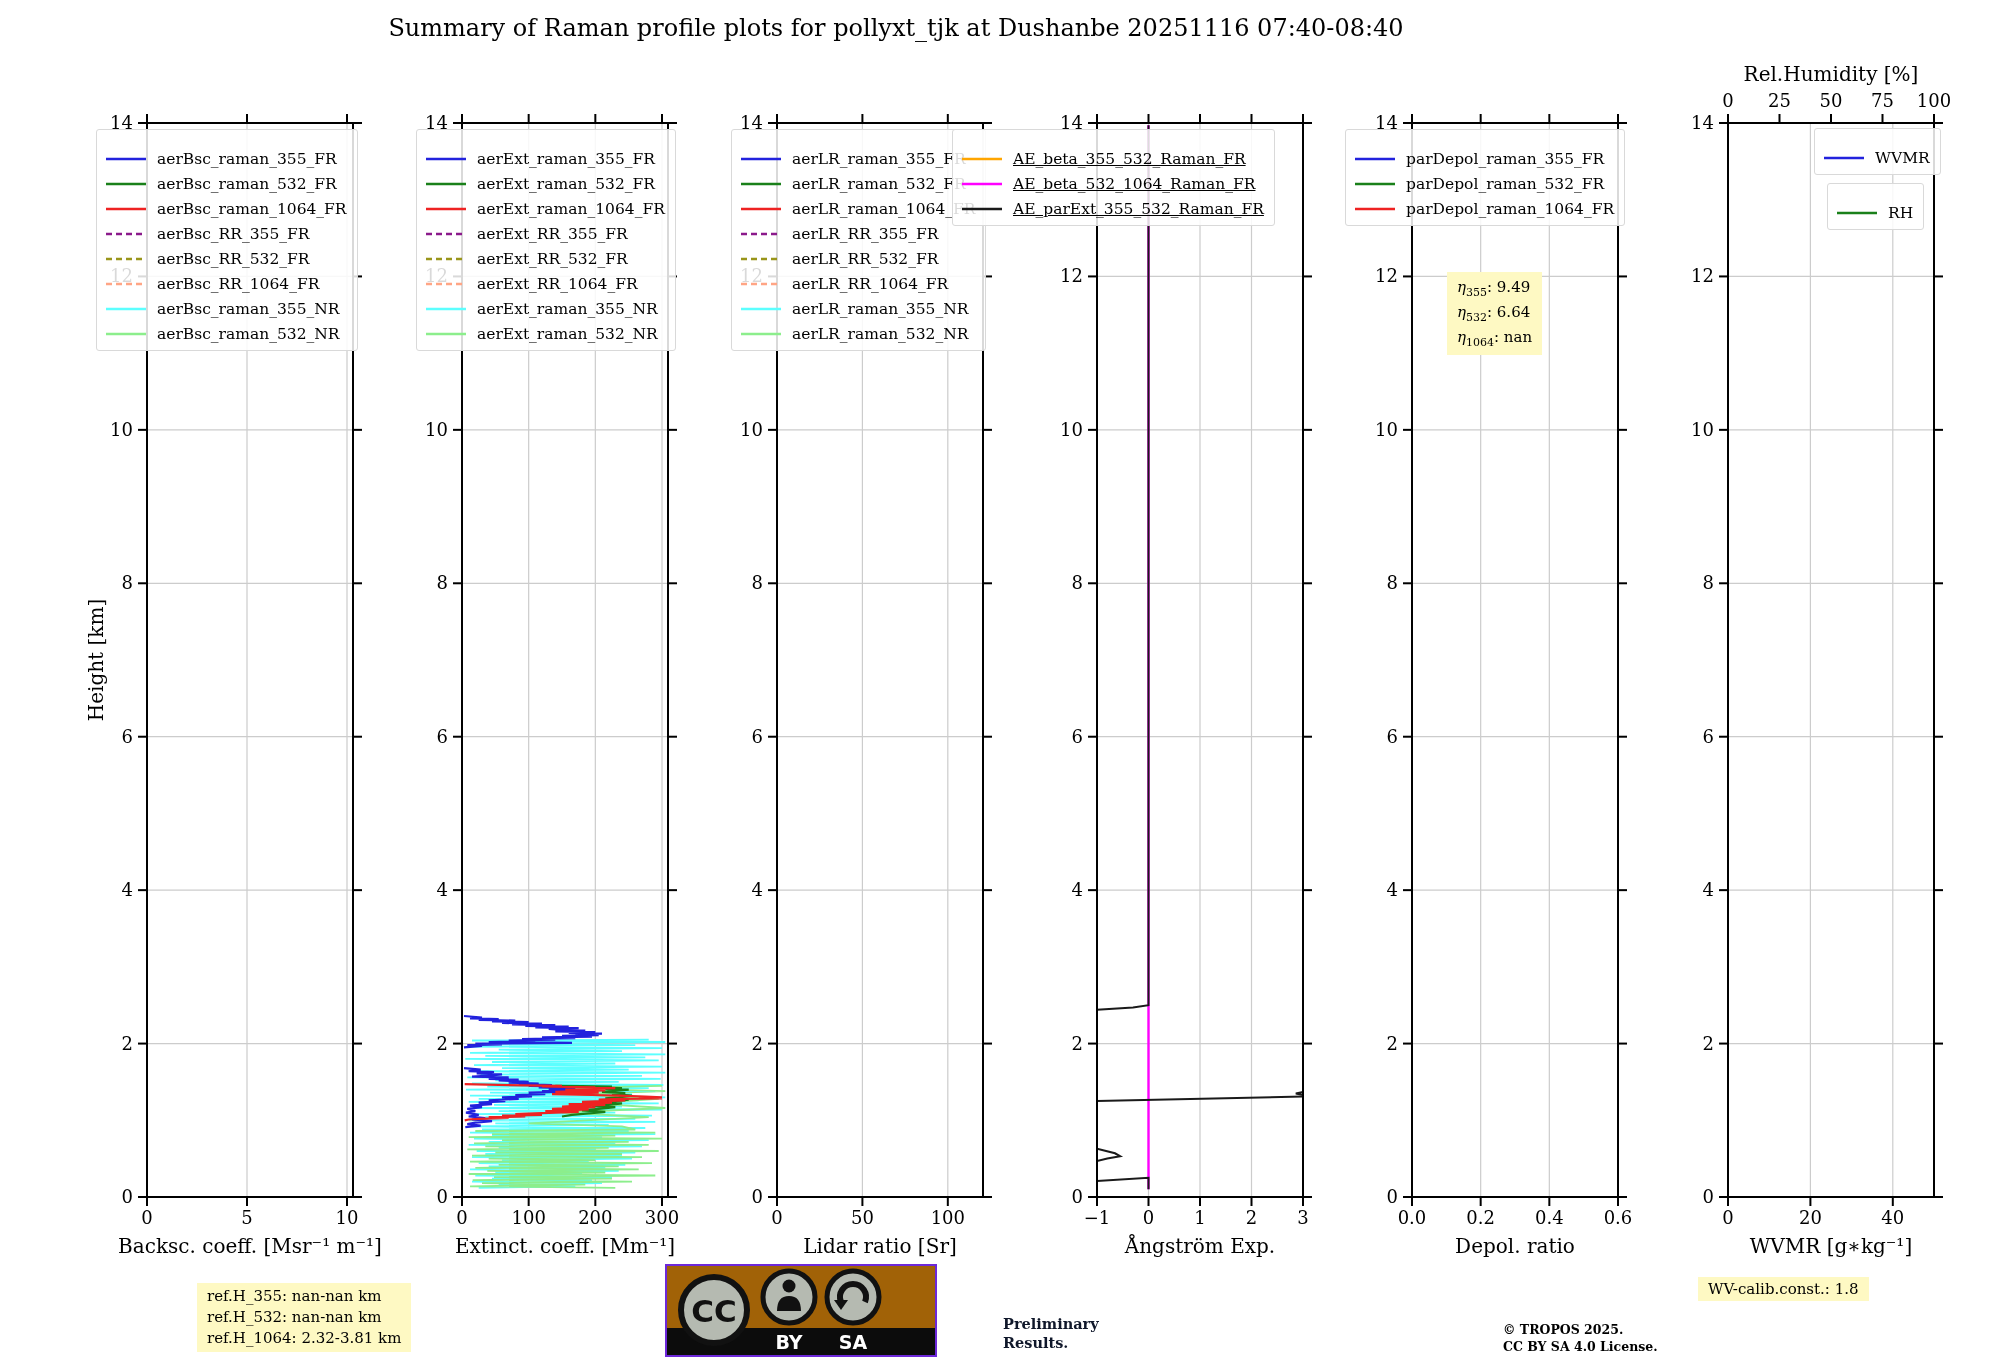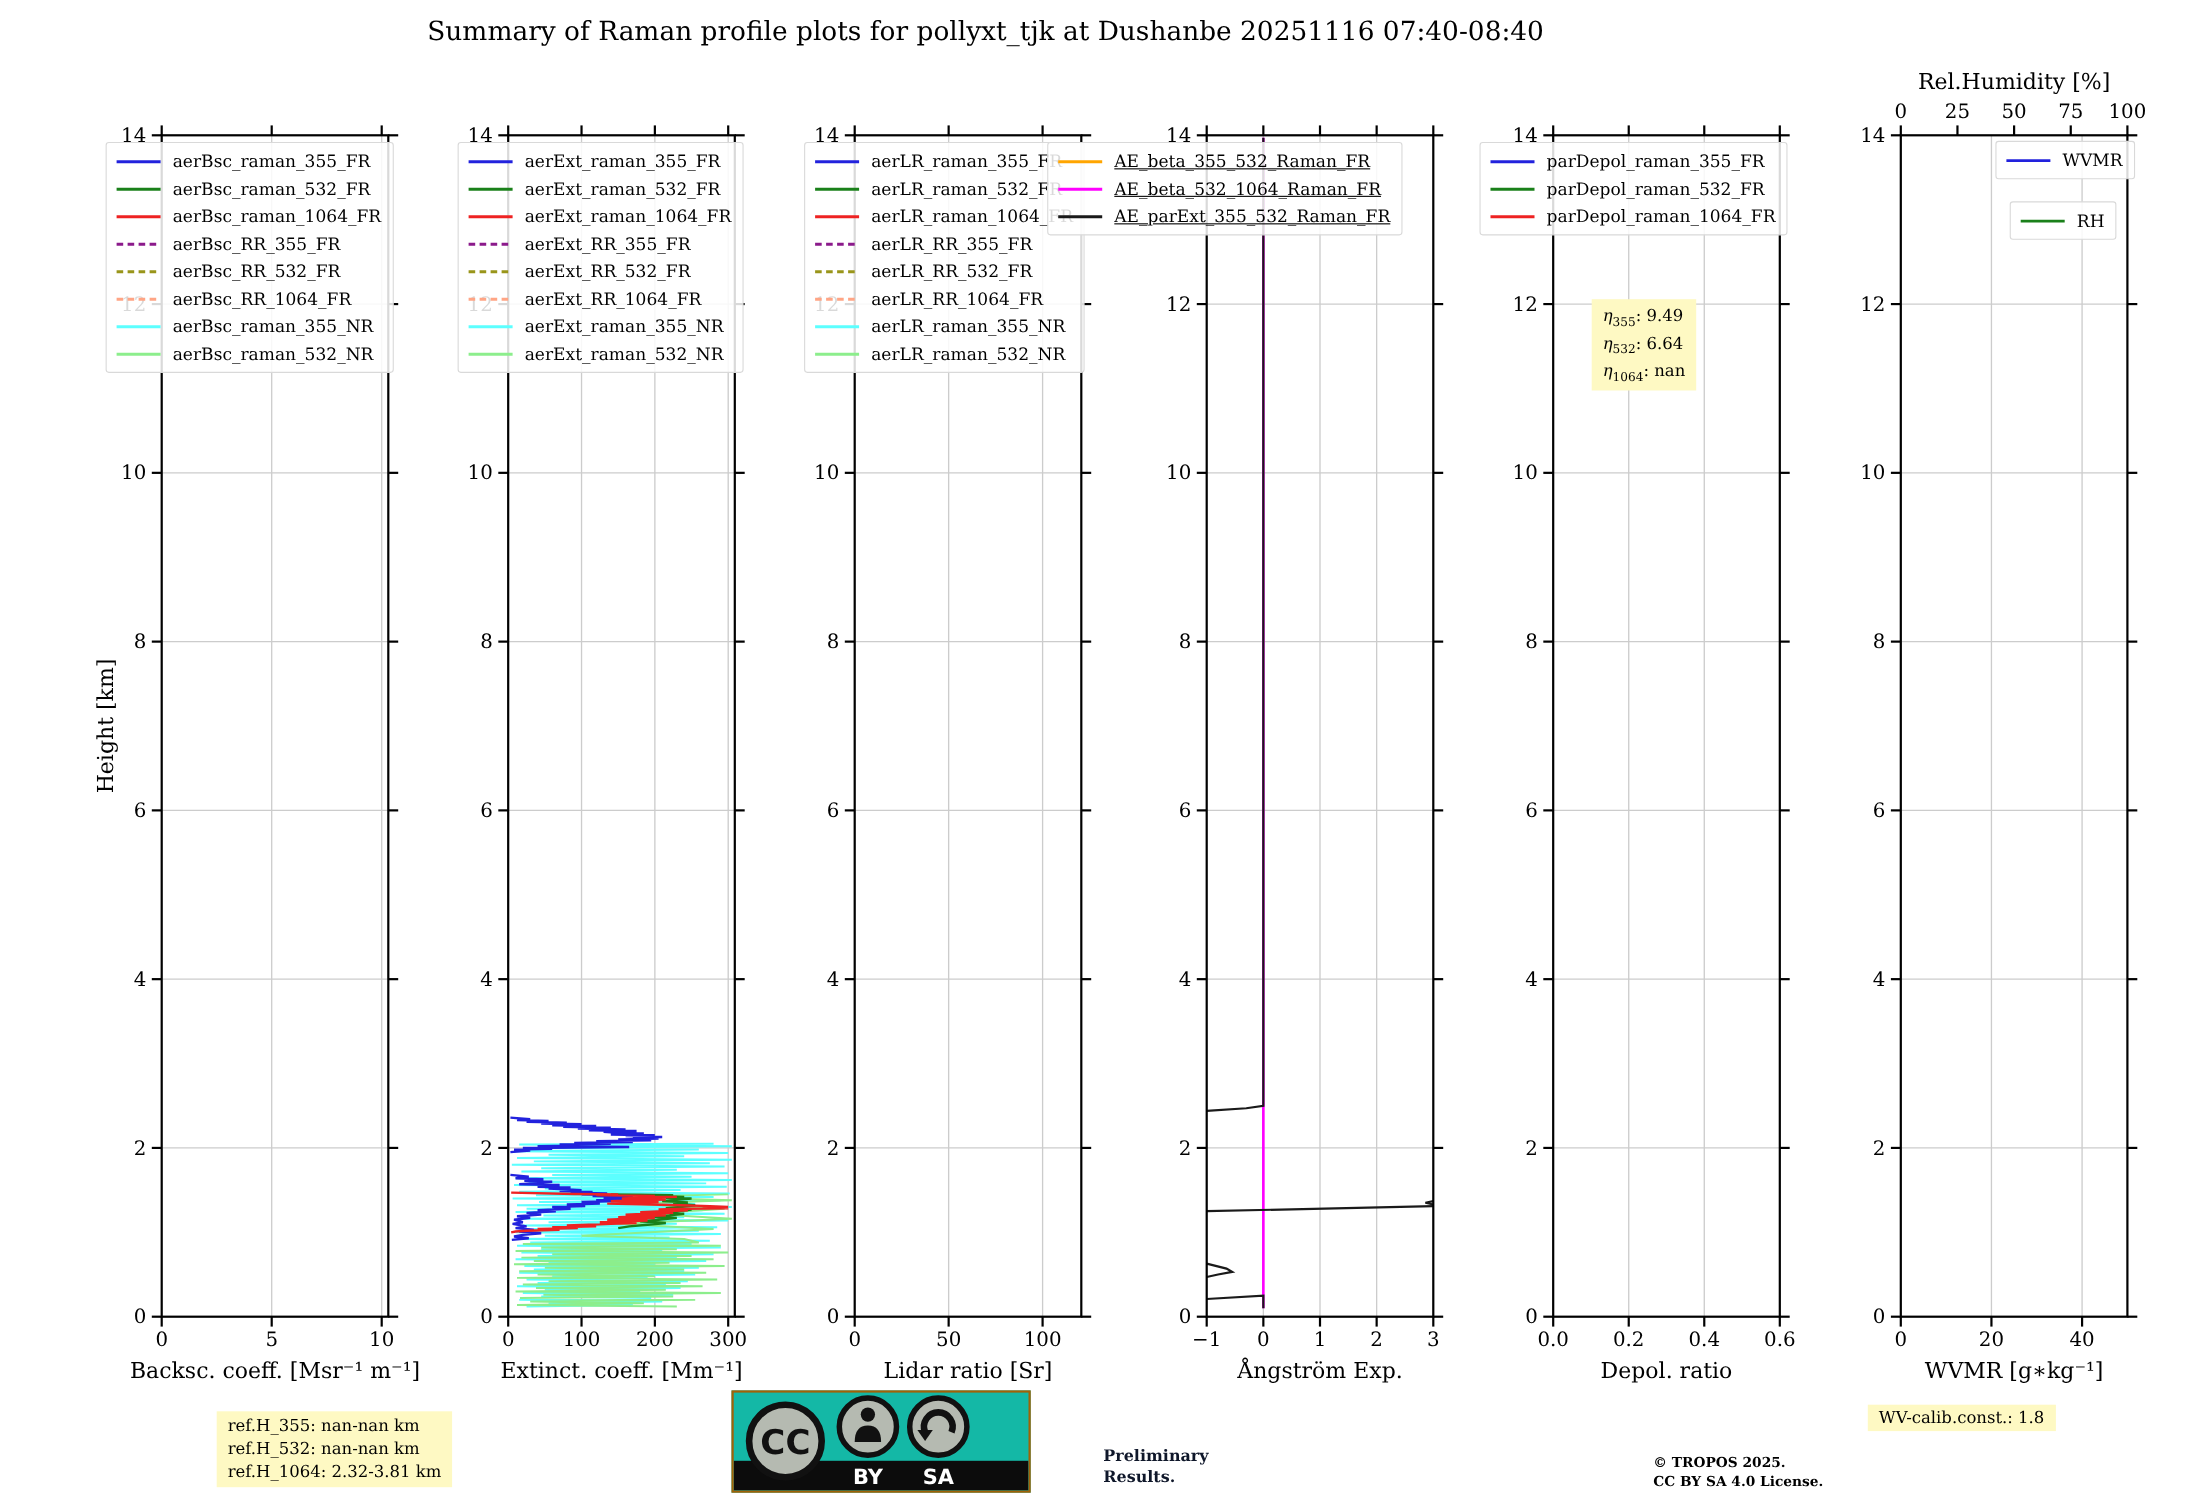--- a/index.html
+++ b/index.html
@@ -1,41 +1,41 @@
 <!DOCTYPE html>
 <html><head>
 <meta charset="utf-8">
 <style>
   html,body{margin:0;padding:0;background:#ffffff;}
   #wrap{position:relative;width:2000px;height:1360px;background:#ffffff;overflow:hidden;
         font-family:"DejaVu Serif",serif;color:#000;}
   #plot-svg{position:absolute;left:0;top:0;}
   #title{position:absolute;left:0;top:14px;width:1792px;text-align:center;font-size:24px;}
   .legend{position:absolute;background:rgba(255,255,255,0.85);border:1px solid #d9d9d9;
-          border-radius:3px;padding:4px 10px 4px 8px;}
+          border-radius:3px;padding:16px 10px 4px 8px;}
   .lrow{display:flex;align-items:center;height:25px;font-size:15.5px;white-space:nowrap;}
   .lrow svg{margin-right:10px;flex:0 0 auto;}
   #legend-0{left:96px;top:129px;}
   #legend-1{left:416px;top:129px;text-align:right;}
   #legend-2{left:731px;top:129px;}
   #legend-3{left:952px;top:129px;text-decoration:underline;}
   #legend-4{left:1345px;top:129px;}
   #legend-5a{left:1814px;top:128px;}
   #legend-5b{left:1827px;top:183px;}
   .annbox{position:absolute;background:#fef9c3;font-size:15px;}
   #refbox{left:197px;top:1283px;padding:3px 10px;line-height:1.4;}
   #etabox{left:1447px;top:272px;padding:4px 10px;line-height:1.55;}
   #etabox i{font-family:"DejaVu Serif",serif;}
   #etabox sub{font-size:11px;}
   #wvbox{left:1698px;top:1277px;padding:3px 10px;}
   #prelim{position:absolute;left:1003px;top:1315px;color:#0f172a;font-weight:bold;
           font-size:14.5px;line-height:1.3;}
   #tropos{position:absolute;left:1503px;top:1322px;font-weight:bold;font-size:12.5px;line-height:1.35;}
-  #ccbadge{position:absolute;left:665px;top:1264px;width:272px;height:93px;background:#14b8a6;
-           border:2px solid #a16207;box-sizing:border-box;}
+  #ccbadge{position:absolute;left:665px;top:1264px;width:272px;height:93px;background:#a16207;
+           border:2px solid #6d28d9;box-sizing:border-box;}
 </style>
 </head>
 <body>
 
 <div id="wrap">
   <div id="title">Summary of Raman profile plots for pollyxt_tjk at Dushanbe 20251116 07:40-08:40</div>
 
   <svg id="plot-svg" width="2000" height="1360">
       <g>
         <clipPath id="clip0">

